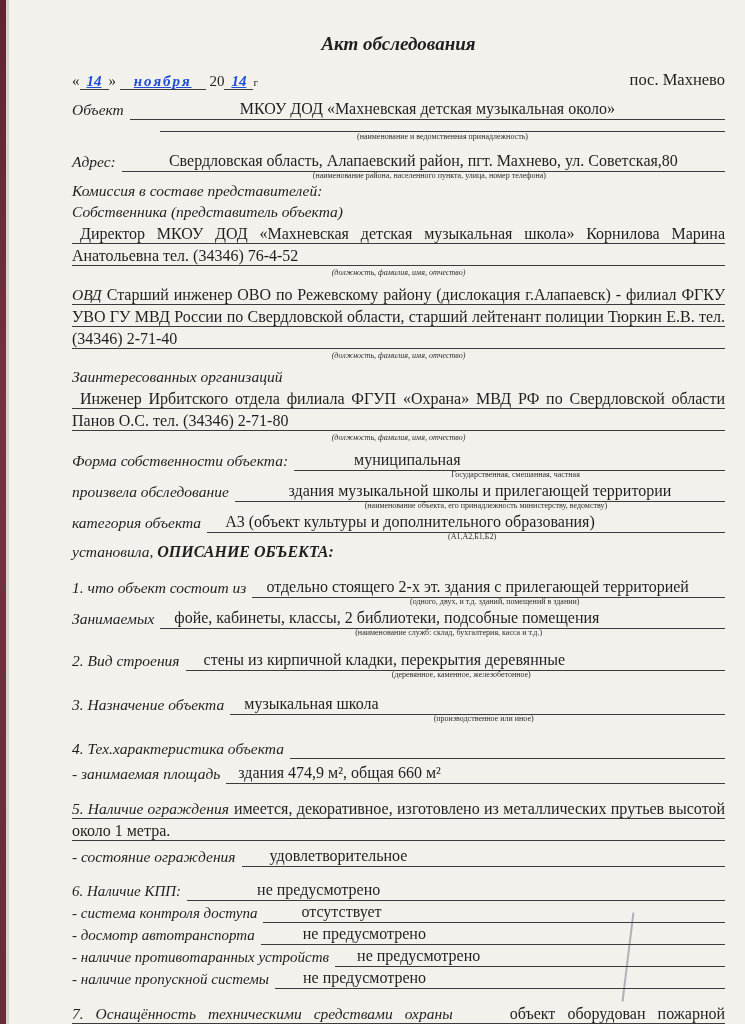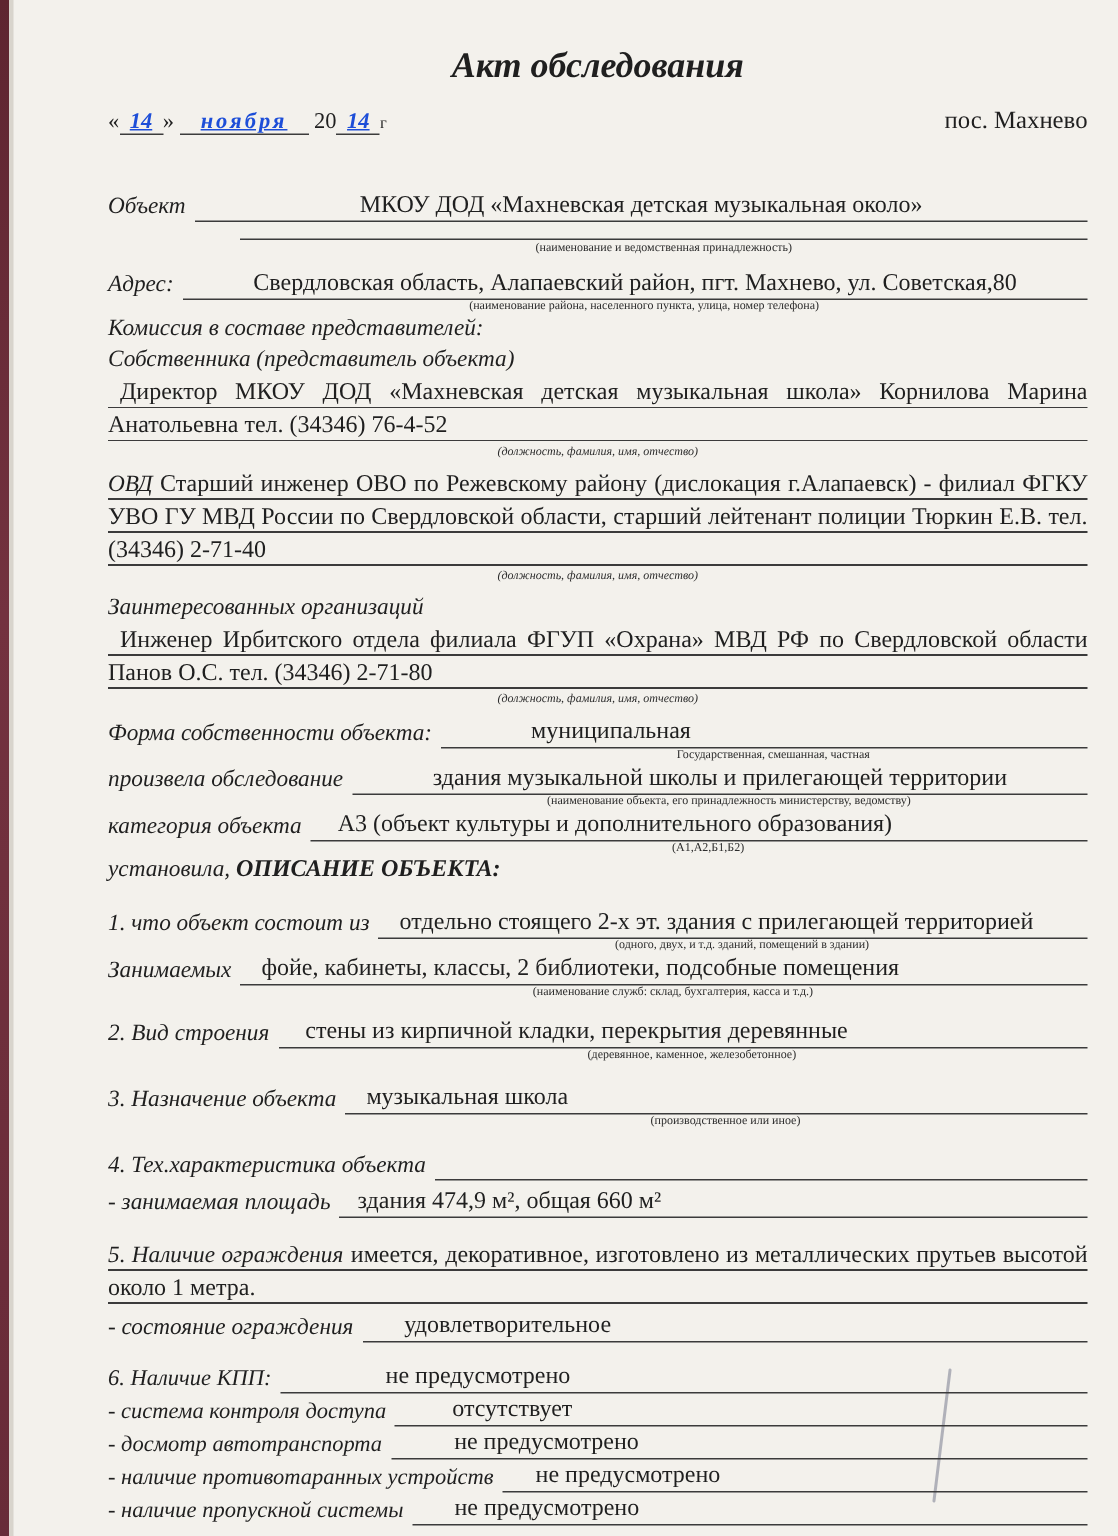--- a/index.html
+++ b/index.html
@@ -8,21 +8,21 @@
     background:#f3f1ec;
     font-family:"Liberation Serif",serif;color:#1f1f1f;
   }
   .scan-edge{position:absolute;left:0;top:0;bottom:0;width:6px;
     background:linear-gradient(180deg,#5e2530,#73323f 40%,#682b38);}
   .scan-edge-light{position:absolute;left:6px;top:0;bottom:0;width:3px;background:#d8d4cc;}
   .pen-stroke{position:absolute;left:627px;top:912px;width:2px;height:90px;
     background:rgba(95,100,125,.45);transform:rotate(7deg);border-radius:2px;}
   .content{position:absolute;left:72px;right:20px;top:32px;}
 
-  .title{text-align:center;font-weight:bold;font-style:italic;font-size:24px;line-height:24px;}
+  .title{text-align:center;font-weight:bold;font-style:italic;font-size:19px;line-height:24px;}
 
   .daterow{display:flex;justify-content:space-between;align-items:flex-end;margin-top:14px;font-size:15px;}
   .hand{font-style:italic;font-weight:bold;color:#1d4ed8;border-bottom:1px solid #3c3c3c;padding:0 7px;text-decoration:underline;}
   .hand.month{letter-spacing:2px;padding:0 14px;}
   .dsuffix{font-size:11px;}
   .place{font-size:16.5px;}
 
   .row{display:flex;align-items:flex-end;margin-top:3px;font-size:16px;line-height:21px;}
   .lbl{font-style:italic;white-space:nowrap;padding-right:6px;font-size:15.5px;}
   .fill{flex:1;border-bottom:1.2px solid #3b3b3b;position:relative;min-height:21px;}
@@ -66,21 +66,21 @@
 
   <div class="daterow">
     <span>
       <span>«</span><span class="hand">14</span><span>»</span>
       <span class="hand month">ноября</span>
       <span>20</span><span class="hand">14</span><span class="dsuffix">г</span>
     </span>
     <span class="place">пос. Махнево</span>
   </div>
 
-  <div class="row center" style="margin-top:36px">
+  <div class="row center" style="margin-top:8px">
     <span class="lbl">Объект</span>
     <span class="fill">
         <span class="val">МКОУ ДОД «Махневская детская музыкальная около»</span>
       </span>
   </div>
   <div class="capline">
     <div class="cl-line"></div>
     <div class="cl-cap">(наименование и ведомственная принадлежность)</div>
   </div>
 

